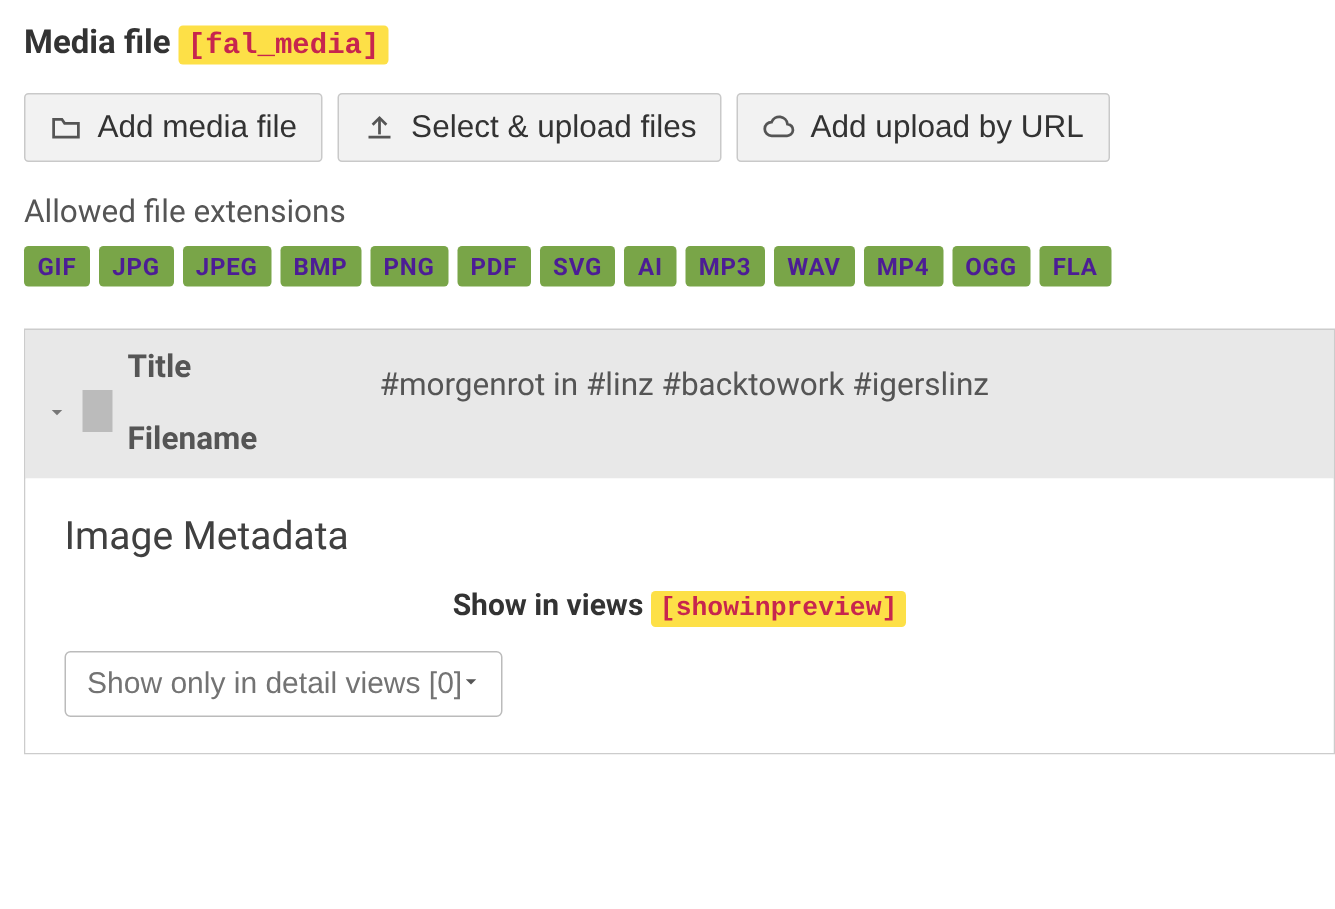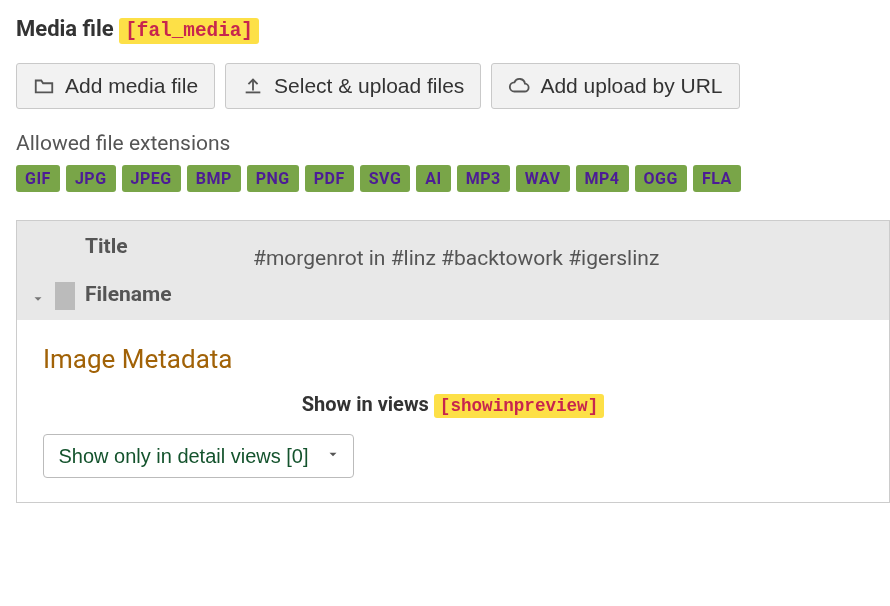--- a/index.html
+++ b/index.html
@@ -66,21 +66,21 @@
       border-radius: 3px;
       letter-spacing: 0.5px;
       white-space: nowrap;
     }
     .media-record {
       border: 1px solid #ccc;
     }
     .record-header {
       background: #e8e8e8;
       display: flex;
-      align-items: flex-end;
+      align-items: center;
       gap: 10px;
       padding: 10px 14px;
     }
     .chevron-toggle {
       padding-top: 14px;
       cursor: pointer;
     }
     .chevron-toggle svg { width: 14px; height: 14px; fill: #777; }
     .file-thumb {
       width: 20px;
@@ -99,44 +99,43 @@
     }
     .meta-label { font-weight: 700; color: #555; }
     .meta-value { color: #555; white-space: nowrap; margin-top: 12px; }
     .record-body {
       padding: 24px 26px;
       background: #fff;
     }
     .record-body h2 {
       font-size: 26px;
       font-weight: 400;
-      color: #a16207;
+      color: #404040;
       margin-bottom: 18px;
     }
     .sub-field-label {
       font-size: 20px;
       font-weight: 700;
       margin-bottom: 18px;
       text-align: center;
     }
     .select-wrap {
       position: relative;
       display: inline-block;
     }
     .select-wrap select {
       appearance: none;
       -webkit-appearance: none;
       background: #fff;
       border: 1px solid #bbb;
       border-radius: 4px;
-      padding: 10px 44px 10px 14px;
+      padding: 10px 25px 10px 14px;
       font-size: 20px;
-      color: #14532d;
+      color: #737373;
       cursor: pointer;
-      text-align: center;
     }
     .select-caret {
       position: absolute;
       right: 14px;
       top: 50%;
       transform: translateY(-50%);
       pointer-events: none;
     }
     .select-caret svg { width: 14px; height: 14px; fill: #555; }
   </style>

